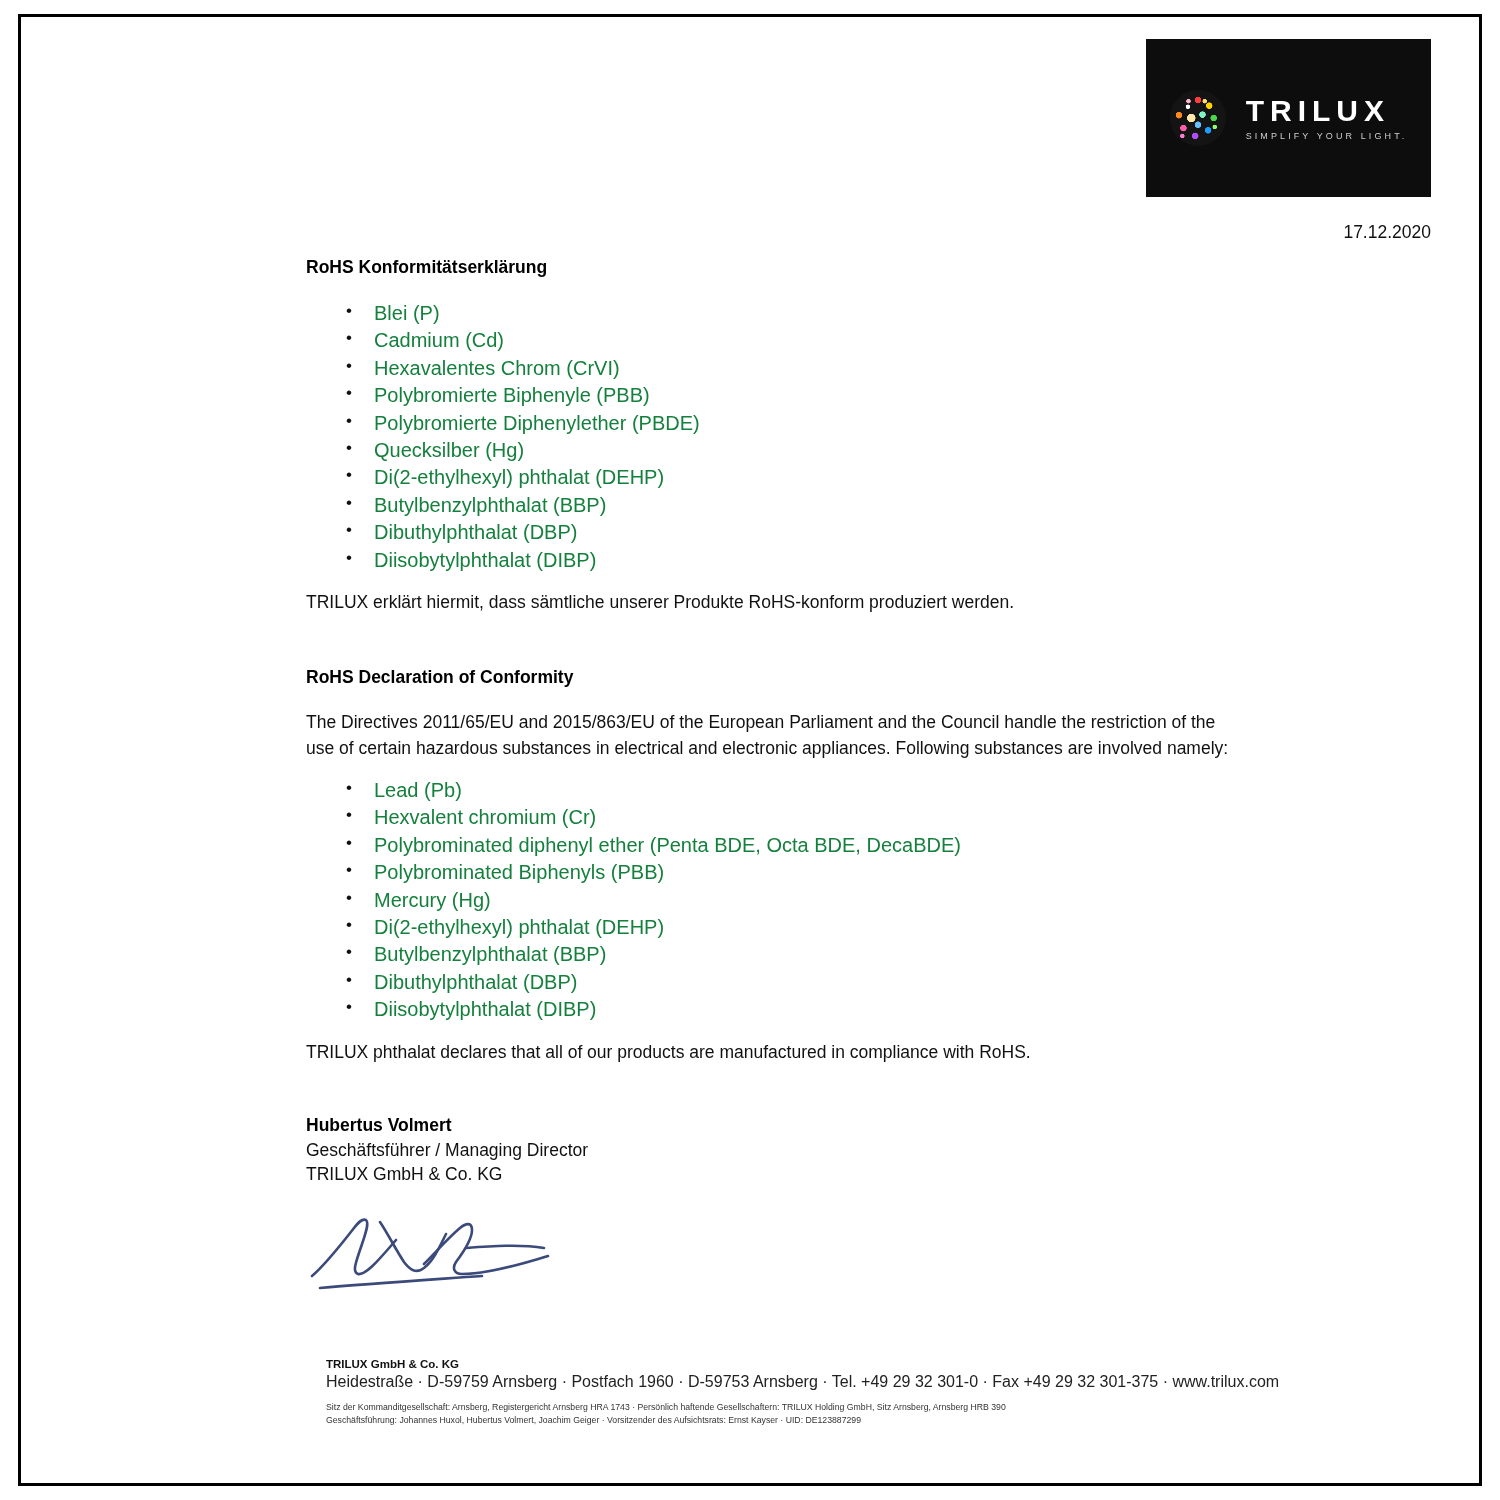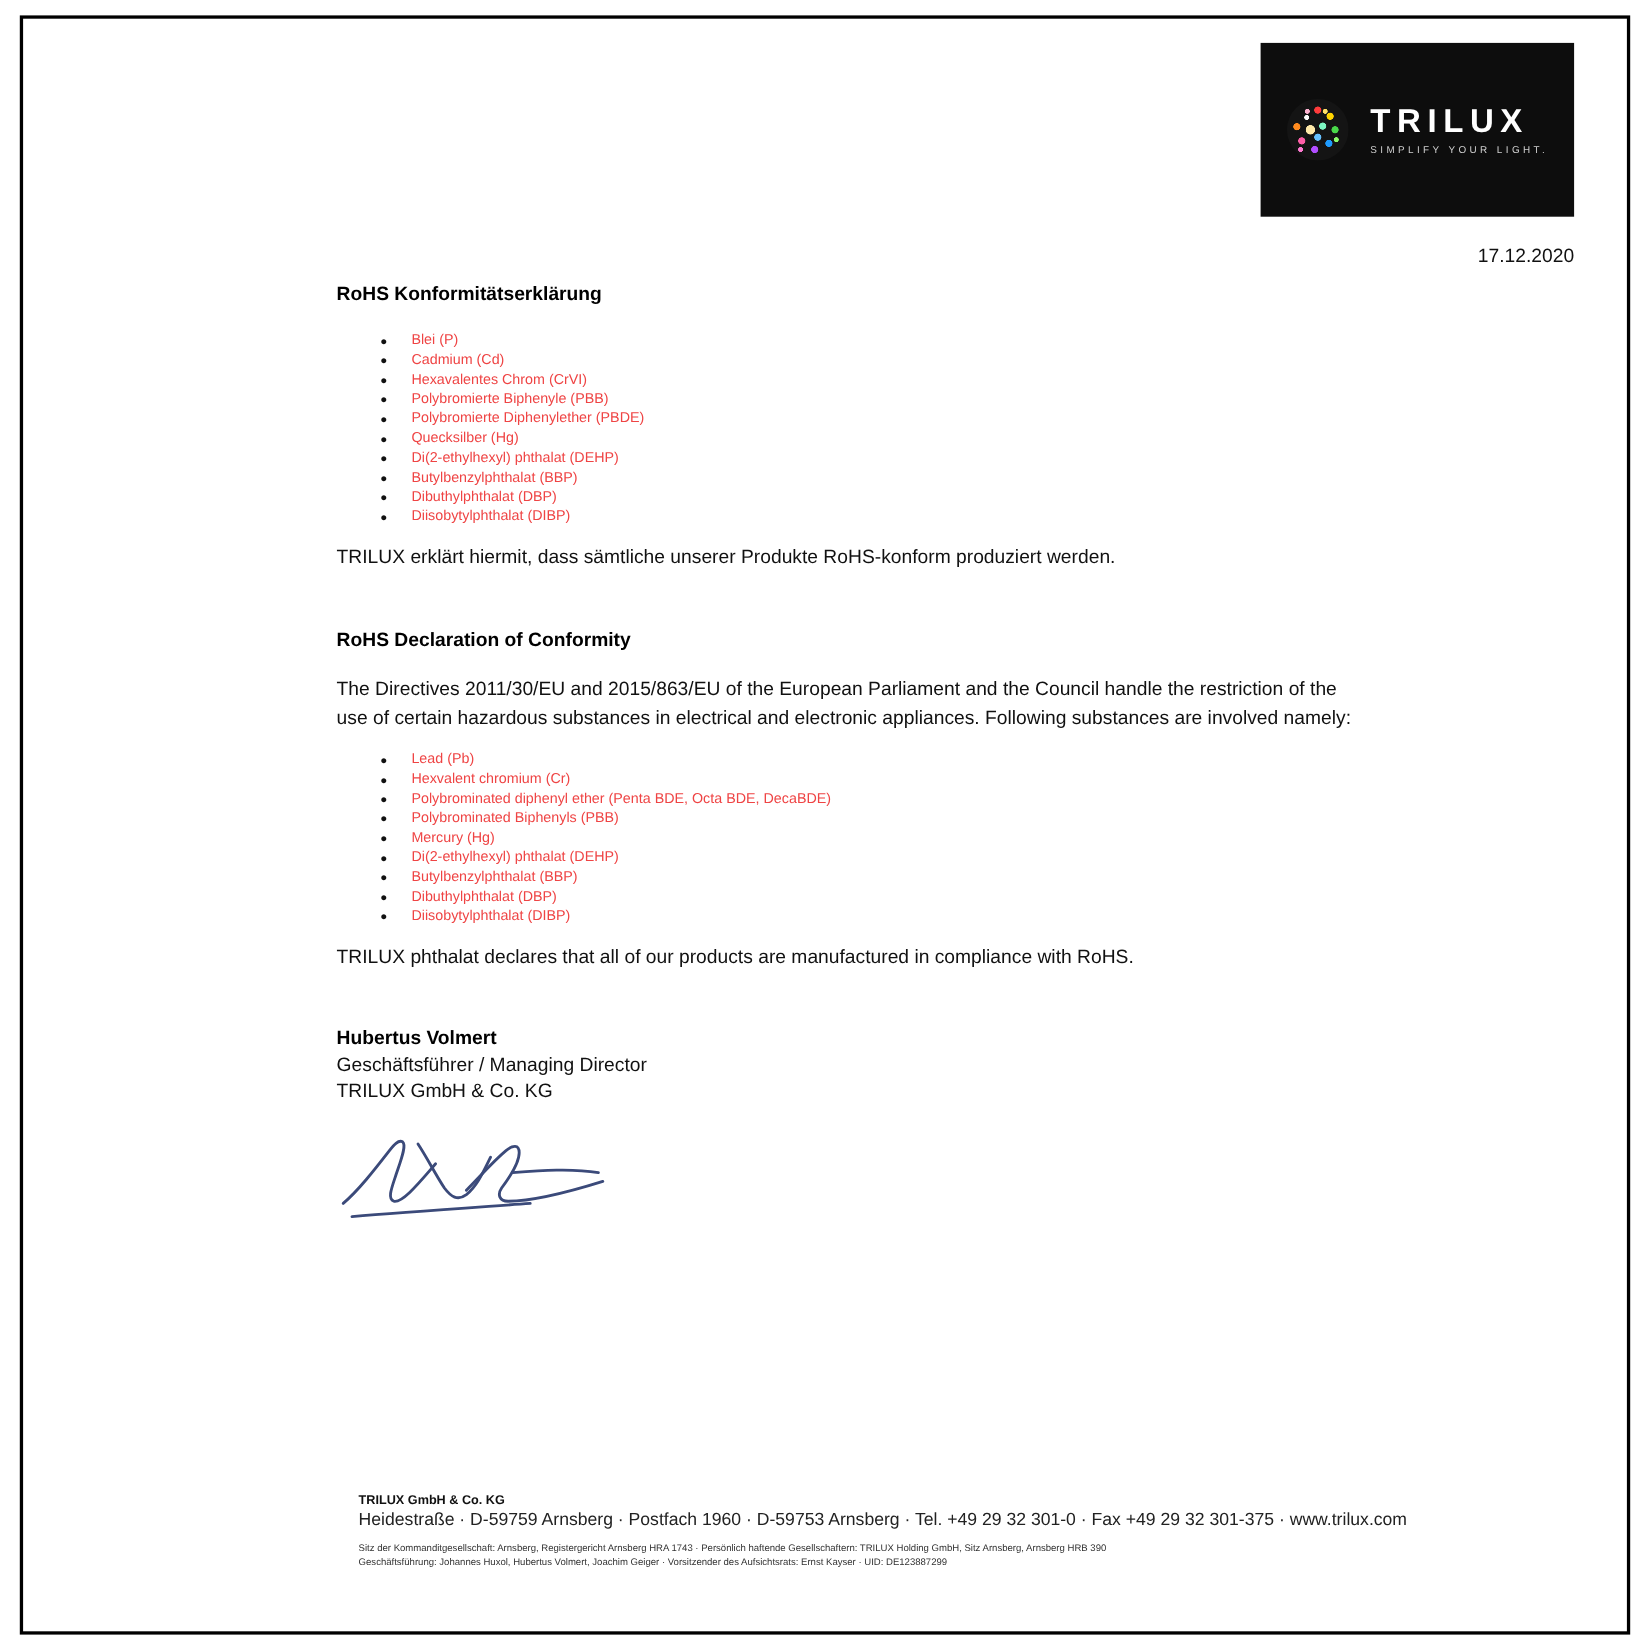--- a/index.html
+++ b/index.html
@@ -118,23 +118,23 @@
     line-height: 1.45;
     margin: 0 0 10px 0;
     color: #111;
   }
   ul.substances {
     margin: 16px 0 16px 0;
     padding-left: 40px;
     list-style: none;
   }
   ul.substances li {
-    font-size: 13px;
+    font-size: 20px;
     line-height: 1.37;
-    color: #ef4444;
+    color: #15803d;
     position: relative;
     padding-left: 28px;
   }
   ul.substances li::before {
     content: "\2022";
     position: absolute;
     left: 0;
     top: -1px;
     font-size: 17px;
     color: #111;
@@ -218,21 +218,21 @@
           <li>Butylbenzylphthalat (BBP)</li>
           <li>Dibuthylphthalat (DBP)</li>
           <li>Diisobytylphthalat (DIBP)</li>
         </ul>
 
         <p class="para">TRILUX erklärt hiermit, dass sämtliche unserer Produkte RoHS-konform produziert werden.</p>
 
         <div class="gap-block"></div>
 
         <h2 class="section-title">RoHS Declaration of Conformity</h2>
-        <p class="para">The Directives 2011/30/EU and 2015/863/EU of the European Parliament and the Council handle the restriction of the use of certain hazardous substances in electrical and electronic appliances. Following substances are involved namely:</p>
+        <p class="para">The Directives 2011/65/EU and 2015/863/EU of the European Parliament and the Council handle the restriction of the use of certain hazardous substances in electrical and electronic appliances. Following substances are involved namely:</p>
 
         <ul class="substances">
           <li>Lead (Pb)</li>
           <li>Hexvalent chromium (Cr)</li>
           <li>Polybrominated diphenyl ether (Penta BDE, Octa BDE, DecaBDE)</li>
           <li>Polybrominated Biphenyls (PBB)</li>
           <li>Mercury (Hg)</li>
           <li>Di(2-ethylhexyl) phthalat (DEHP)</li>
           <li>Butylbenzylphthalat (BBP)</li>
           <li>Dibuthylphthalat (DBP)</li>

